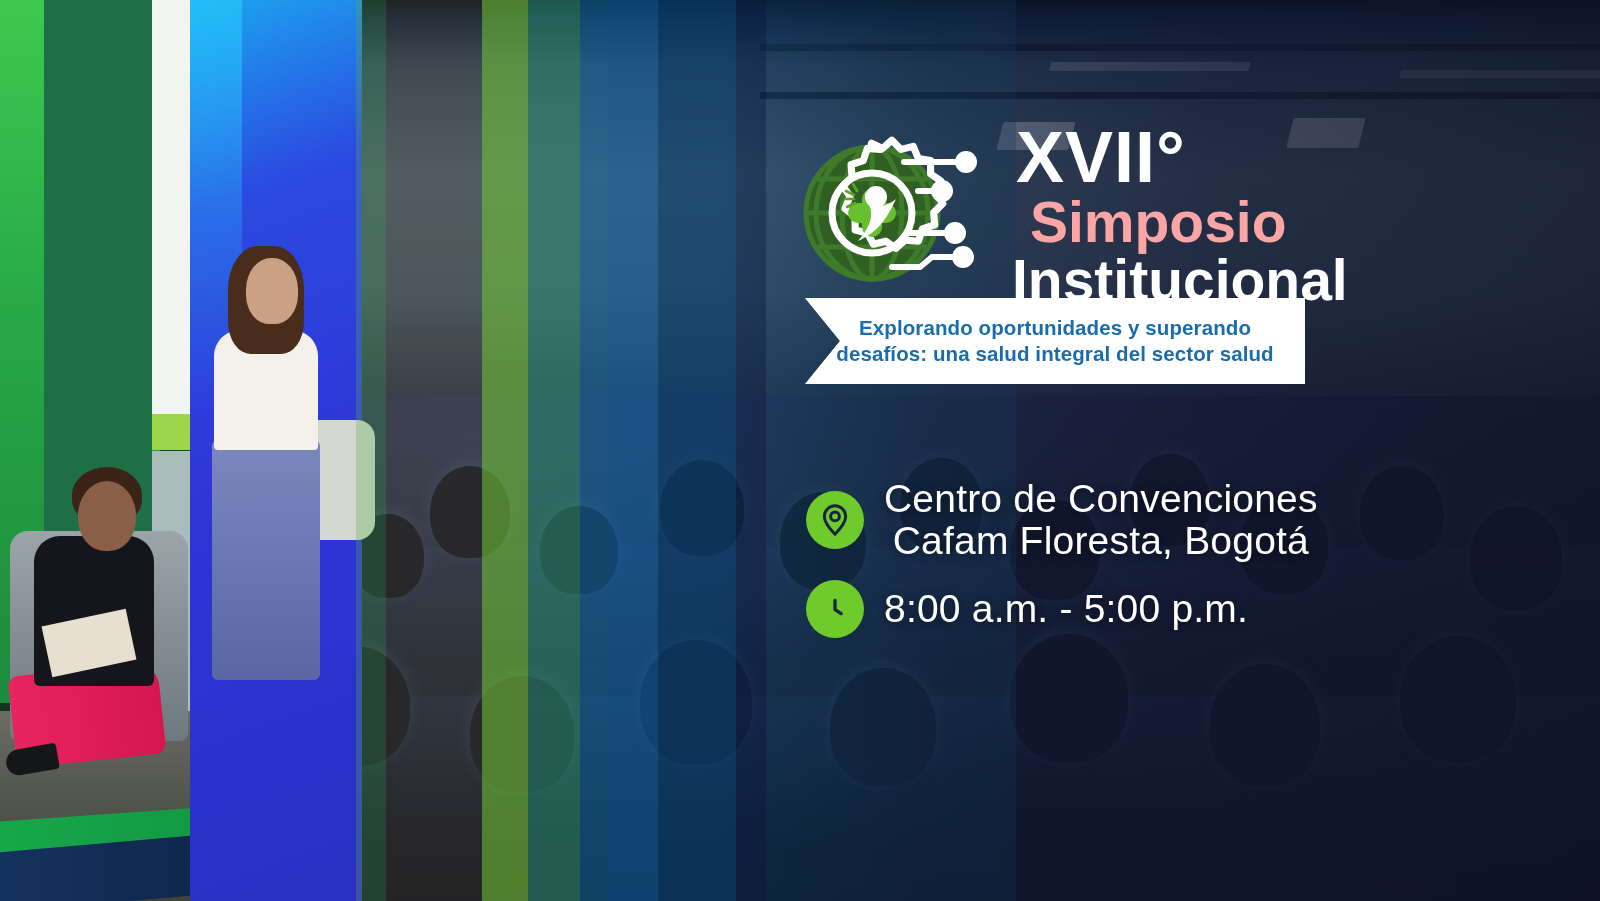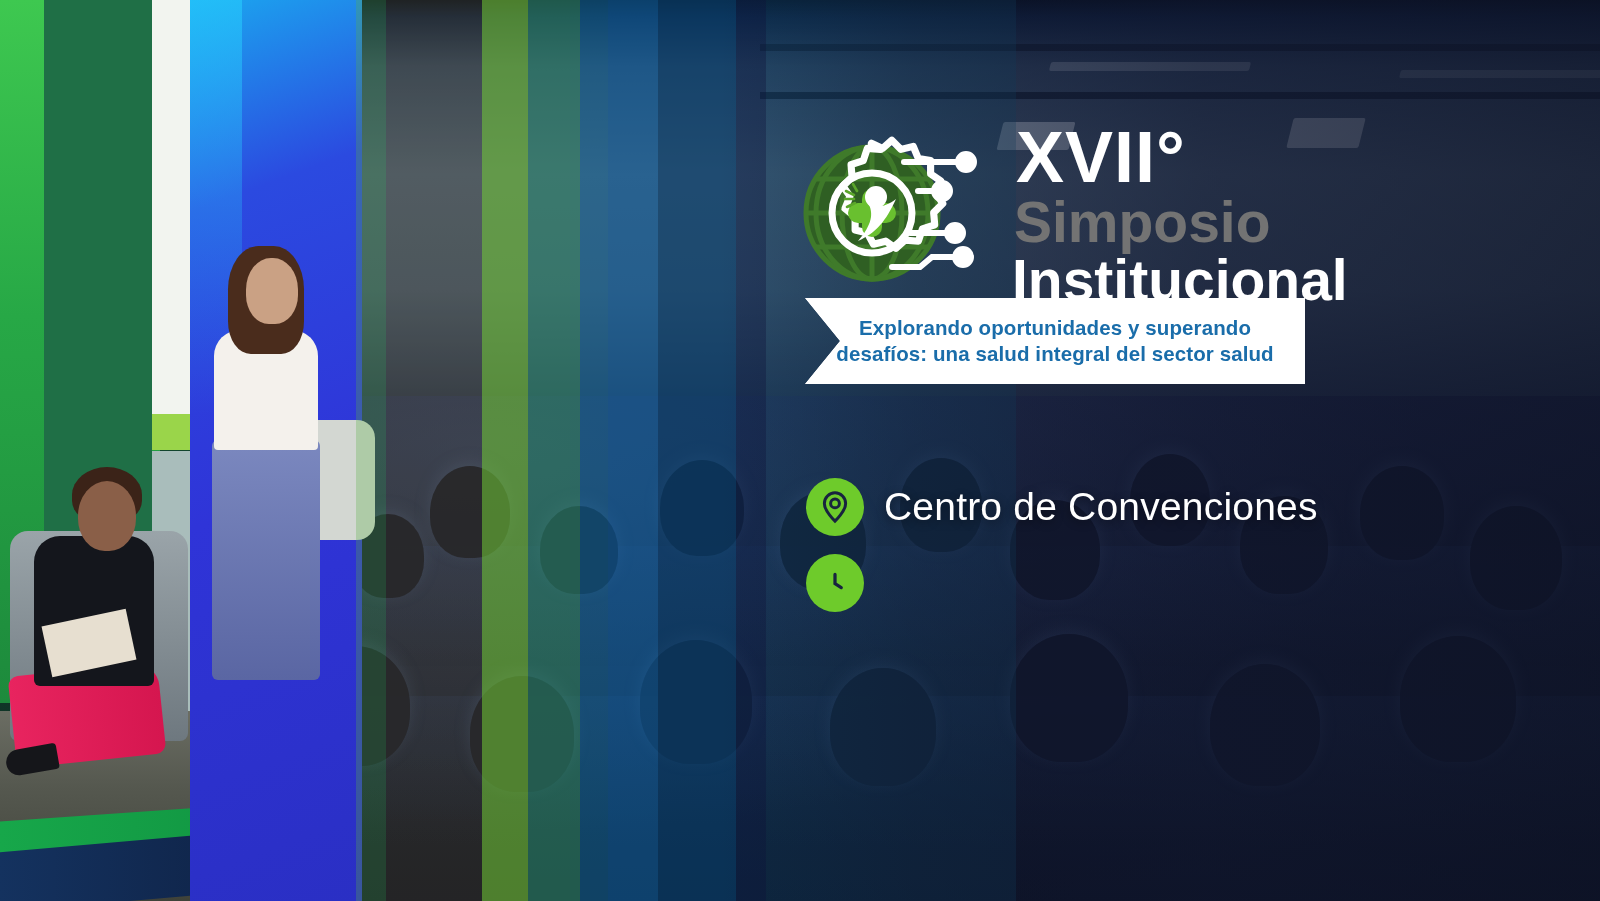--- a/index.html
+++ b/index.html
@@ -142,22 +142,22 @@
     position:absolute; left:800px; top:118px;
     display:flex; align-items:center; gap:10px;
   }
   .logo-mark{ width:200px; height:168px; flex:0 0 auto; }
   .title-block{ padding-top:4px; }
   .t-xvii{
     font-size:72px; font-weight:bold; color:#ffffff; line-height:.98;
     letter-spacing:1px; margin-left:6px;
   }
   .t-simposio{
-    font-size:57px; font-weight:bold; color:#737373; line-height:1.02;
-    margin-left:4px;
+    font-size:57px; font-weight:bold; color:#fca5a5; line-height:1.02;
+    margin-left:20px;
   }
   .t-inst{
     font-size:57px; font-weight:bold; color:#ffffff; line-height:1.02;
     margin-left:2px;
   }
 
   
   .ribbon{
     position:absolute; left:805px; top:298px; width:500px; height:86px;
     background:#ffffff;
@@ -350,30 +350,32 @@
 
       <div class="info-row venue">
         <div class="info-ico">
           <svg viewBox="0 0 24 24" width="34" height="34" fill="none" stroke="#18233f" stroke-width="2.1">
             <path d="M12 22s7.5-7.1 7.5-12.5A7.5 7.5 0 0 0 4.5 9.5C4.5 14.9 12 22 12 22z"></path>
             <circle cx="12" cy="9.5" r="3.1"></circle>
           </svg>
         </div>
         <div class="info-text">
           <span>Centro de Convenciones</span>
+          <span class="l2">Cafam Floresta, Bogotá</span>
         </div>
       </div>
 
       <div class="info-row time">
         <div class="info-ico">
           <svg viewBox="0 0 24 24" width="34" height="34" fill="none" stroke="#18233f" stroke-width="2.3" stroke-linecap="round">
             <circle cx="12" cy="12" r="9.2" stroke="none"></circle>
             <polyline points="12,6 12,12.4 16.4,15.2"></polyline>
           </svg>
         </div>
+        <div class="info-text">8:00 a.m. - 5:00 p.m.</div>
       </div>
 
     </div>
 
     <div class="vert-wrap">
       
       
       
     </div>
 

